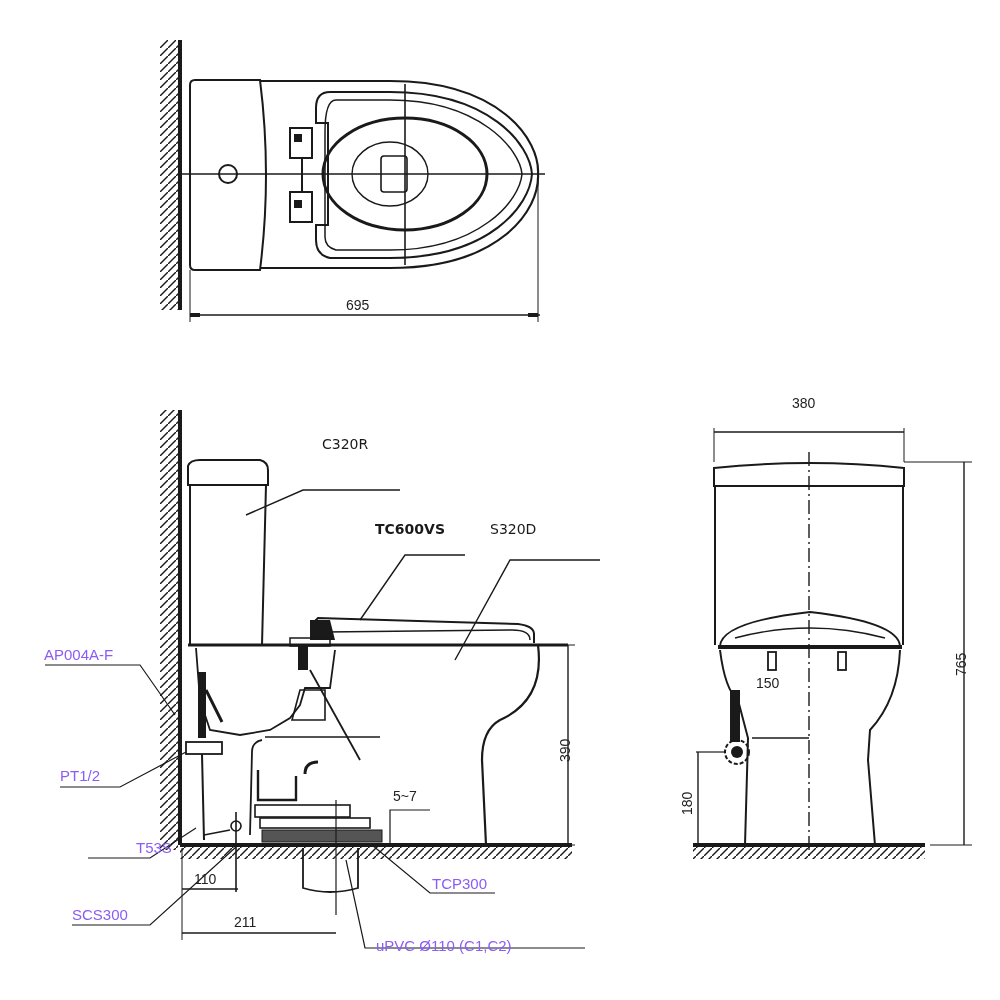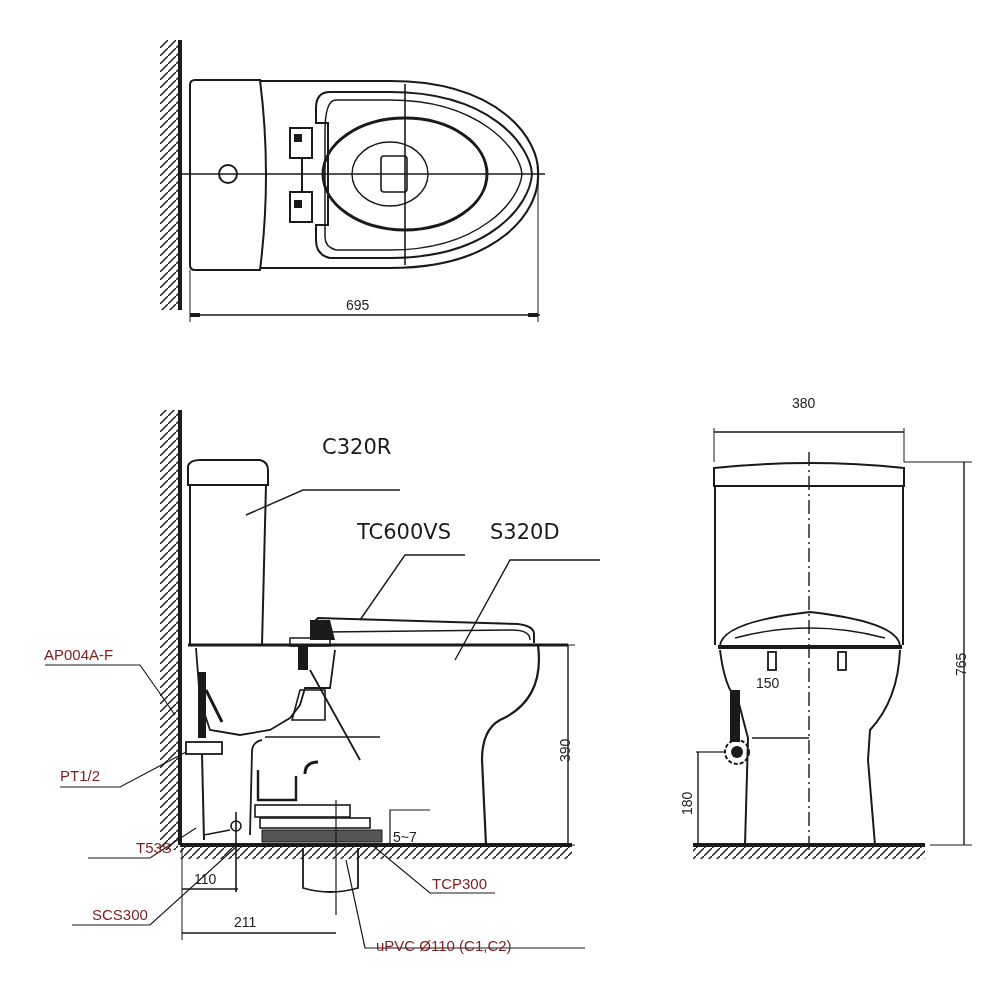--- a/index.html
+++ b/index.html
@@ -1,21 +1,21 @@
 <!DOCTYPE html>
 <html><head>
 <meta charset="utf-8">
 <style>
   html, body { margin:0; padding:0; background:#ffffff; }
   body { width:1000px; height:1000px; position:relative; overflow:hidden; font-family:"Liberation Sans", sans-serif; }
   svg#drawing { position:absolute; left:0; top:0; width:1000px; height:1000px; }
   .lbl { position:absolute; color:#1a1a1a; white-space:nowrap; line-height:1; }
   .dim { font-family:"Liberation Sans", sans-serif; font-size:14px; color:#222; }
-  .part { font-family:"DejaVu Sans", sans-serif; font-size:21px; color:#1a1a1a; }
-  .callout { font-family:"Liberation Sans", sans-serif; font-size:15px; color:#7f1d1d; }
+  .part { font-family:"DejaVu Sans", sans-serif; font-size:14px; color:#1a1a1a; }
+  .callout { font-family:"Liberation Sans", sans-serif; font-size:15px; color:#8b5cf6; }
   .vert { transform-origin:left top; transform:rotate(-90deg); }
 </style>
 </head>
 <body>
 
 <svg id="drawing" viewBox="0 0 1000 1000" xmlns="http://www.w3.org/2000/svg">
   <defs>
     <pattern id="hatchV" width="8" height="8" patternUnits="userSpaceOnUse">
       <line x1="0" y1="8" x2="8" y2="0" stroke="#1a1a1a" stroke-width="1.4"></line>
     </pattern>
@@ -149,31 +149,31 @@
     <line x1="752" y1="738" x2="809" y2="738" stroke-width="1.4"></line>
 
     <line x1="696" y1="752" x2="725" y2="752" stroke-width="1.2"></line>
     <line x1="698" y1="752" x2="698" y2="845" stroke-width="1.4"></line>
   </g>
 </svg>
 
 <span class="lbl dim" style="left:346px;top:298px;">695</span>
 
 <span class="lbl part" style="left:322px;top:437px;">C320R</span>
-<span class="lbl part" style="left:357px;top:522px;">TC600VS</span>
+<span class="lbl part" style="left:375px;top:522px;font-weight:bold;">TC600VS</span>
 <span class="lbl part" style="left:490px;top:522px;">S320D</span>
 
 <span class="lbl callout" style="left:44px;top:647px;">AP004A-F</span>
 <span class="lbl callout" style="left:60px;top:768px;text-align:right;">PT1/2</span>
 <span class="lbl callout" style="left:88px;top:840px;margin-left:48px;">T53S</span>
-<span class="lbl callout" style="left:72px;top:907px;margin-left:20px;">SCS300</span>
+<span class="lbl callout" style="left:72px;top:907px;">SCS300</span>
 <span class="lbl callout" style="left:432px;top:876px;">TCP300</span>
 <span class="lbl callout" style="left:376px;top:930px;margin-top:8px;">uPVC Ø110 (C1,C2)</span>
 
 <span class="lbl dim vert" style="left:558px;top:762px;">390</span>
-<span class="lbl dim" style="left:393px;top:789px;margin-top:41px;">5~7</span>
+<span class="lbl dim" style="left:393px;top:789px;">5~7</span>
 <span class="lbl dim" style="left:194px;top:872px;">110</span>
 <span class="lbl dim" style="left:234px;top:915px;">211</span>
 
 <span class="lbl dim" style="left:792px;top:396px;">380</span>
 <span class="lbl dim vert" style="left:954px;top:676px;">765</span>
 <span class="lbl dim" style="left:756px;top:676px;">150</span>
 <span class="lbl dim vert" style="left:680px;top:815px;">180</span>
 
 </body></html>

